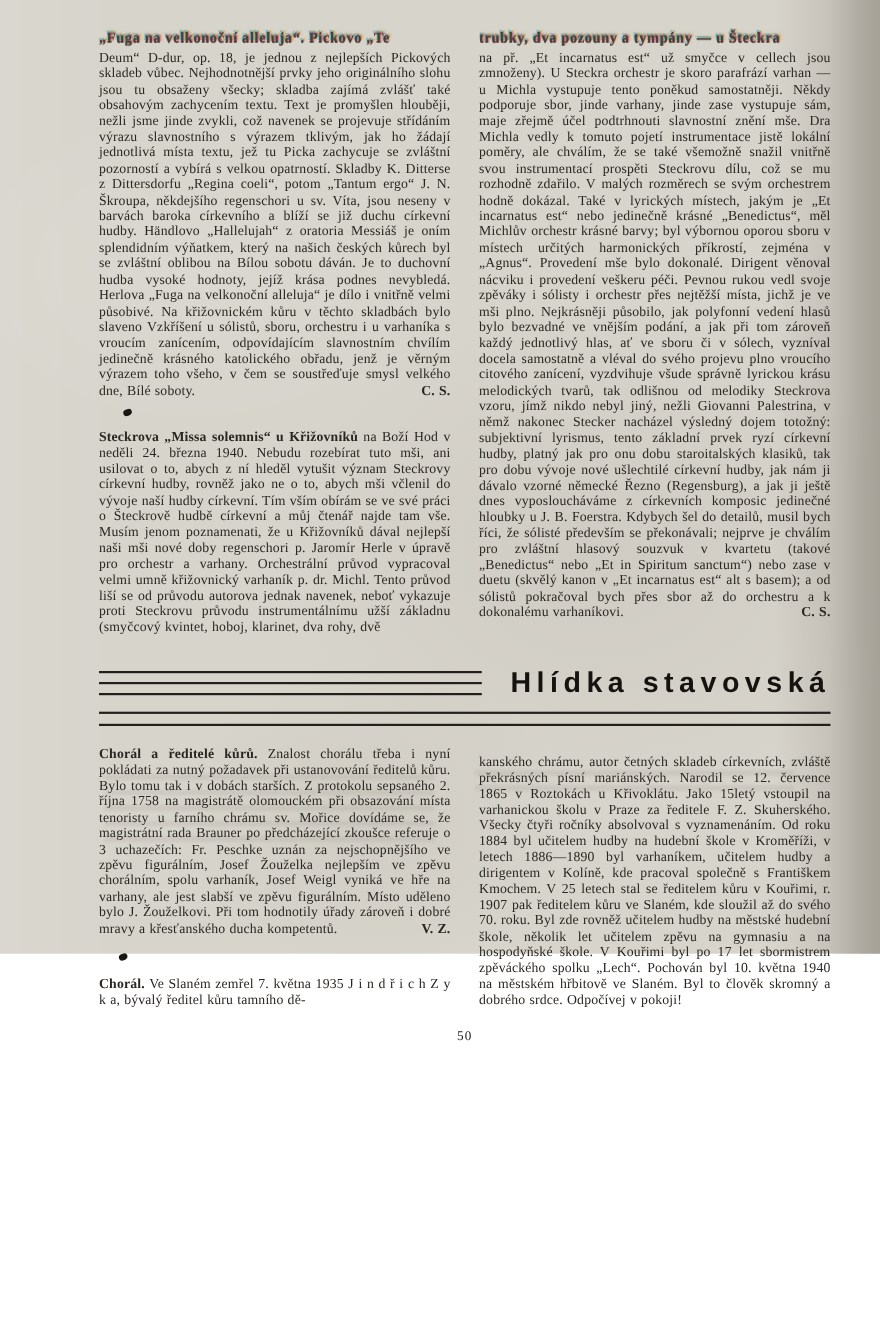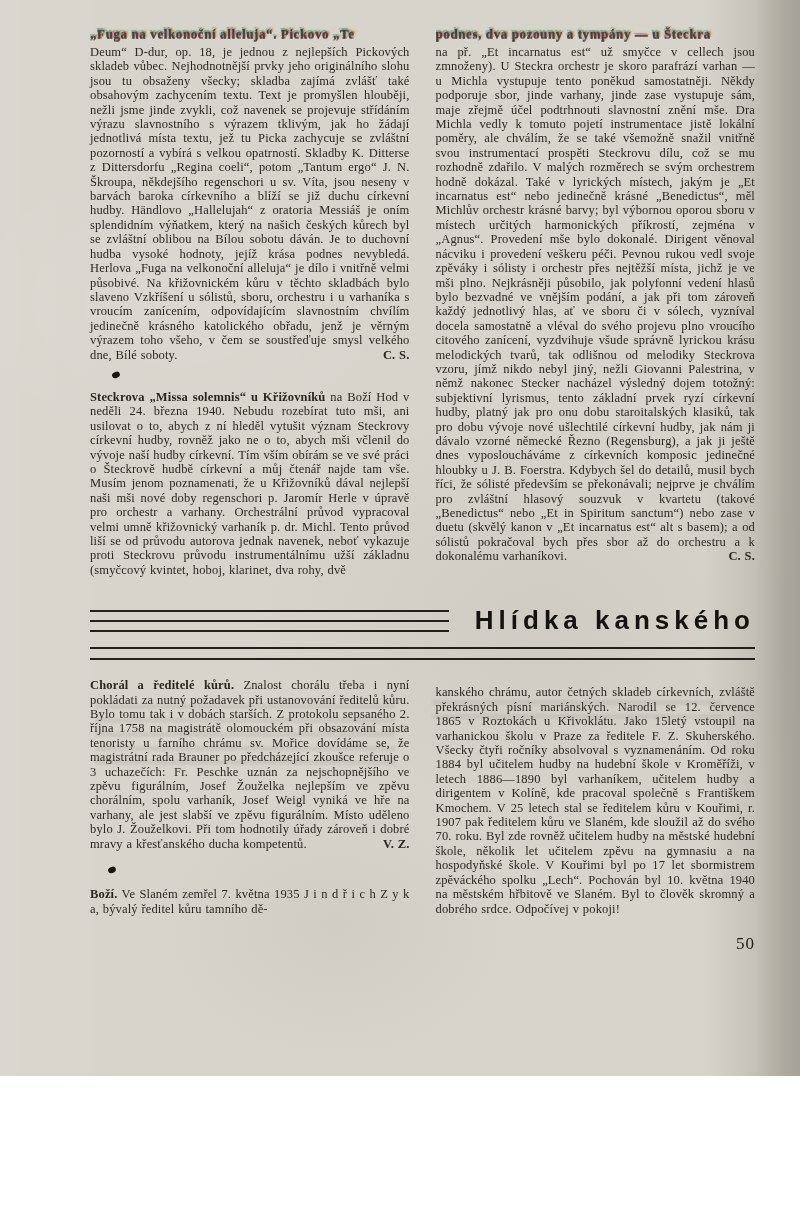--- a/index.html
+++ b/index.html
@@ -1,21 +1,21 @@
 <!DOCTYPE html>
 <html lang="cs"><head>
 <meta charset="utf-8">
 <style>
   html,body{margin:0;padding:0;}
   body{
     width:800px;height:1216px;overflow:hidden;
     font-family:"Liberation Serif","DejaVu Serif",serif;
   }
   .page{
-    position:relative;width:800px;height:1076px;
+    position:relative;width:800px;height:867px;
     background:
       radial-gradient(ellipse 320px 220px at 22% 28%, rgba(255,255,255,0.10), transparent 70%),
       radial-gradient(ellipse 420px 320px at 68% 58%, rgba(118,108,92,0.08), transparent 72%),
       radial-gradient(ellipse 260px 200px at 42% 86%, rgba(118,108,92,0.07), transparent 70%),
       linear-gradient(to right, rgba(255,255,255,0.07), rgba(0,0,0,0) 14%, rgba(0,0,0,0) 88%, rgba(78,70,58,0.20) 98%),
       #d7d4cc;
     color:#2a2722;
   }
   .edge-shadow{
     position:absolute;top:0;right:0;width:46px;height:100%;
@@ -55,22 +55,22 @@
   .header-rules i{display:block;height:2px;background:#23201b;}
   .section-title{
     margin:0;font-family:"Liberation Sans","DejaVu Sans",sans-serif;
     font-size:26px;font-weight:700;letter-spacing:5px;
     color:#15130f;white-space:nowrap;
   }
   .rule-full{height:2px;background:#23201b;margin-top:9px;}
   .rule-full.first{margin-top:11px;}
   .cols.bottom{margin-top:18px;align-items:flex-end;}
   .page-number{
-    text-align:right;margin-top:18px;
-    font-size:17px;letter-spacing:1px;color:#23201b;font-family:Liberation Serif, serif;
+    text-align:center;margin-top:18px;
+    font-size:12px;letter-spacing:1px;color:#23201b;font-family:Liberation Serif, serif;
   }
   .bleed{
     position:absolute;opacity:0.10;filter:blur(1.3px);pointer-events:none;
     background:repeating-linear-gradient(to bottom, transparent 0 4px, #6b655a 4px 9px, transparent 9px 14px);
   }
   .bleed.b1{left:95px;top:700px;width:300px;height:66px;}
   .bleed.b2{left:432px;top:696px;width:290px;height:24px;}
 </style>
 </head>
 <body>
@@ -83,41 +83,41 @@
   <div class="content">
 
     <div class="cols">
       <div class="col">
         <div class="ghost">„Fuga na velkonoční alleluja“. Pickovo „Te</div>
         <p class="para"><span>Deum“ D-dur, op. 18, je jednou z nejlepších Pickových skladeb vůbec. Nejhodnotnější prvky jeho originálního slohu jsou tu obsaženy všecky; skladba zajímá zvlášť také obsahovým zachycením textu. Text je promyšlen hlouběji, nežli jsme jinde zvykli, což navenek se projevuje střídáním výrazu slavnostního s výrazem tklivým, jak ho žádají jednotlivá místa textu, jež tu Picka zachycuje se zvláštní pozorností a vybírá s velkou opatrností. Skladby K. Ditterse z Dittersdorfu „Regina coeli“, potom „Tantum ergo“ J. N. Škroupa, někdejšího regenschori u sv. Víta, jsou neseny v barvách baroka církevního a blíží se již duchu církevní hudby. Händlovo „Hallelujah“ z oratoria Messiáš je oním splendidním výňatkem, který na našich českých kůrech byl se zvláštní oblibou na Bílou sobotu dáván. Je to duchovní hudba vysoké hodnoty, jejíž krása podnes nevybledá. Herlova „Fuga na velkonoční alleluja“ je dílo i vnitřně velmi působivé. Na křižovnickém kůru v těchto skladbách bylo slaveno Vzkříšení u sólistů, sboru, orchestru i u varhaníka s vroucím zanícením, odpovídajícím slavnostním chvílím jedinečně krásného katolického obřadu, jenž je věrným výrazem toho všeho, v čem se soustřeďuje smysl velkého dne, Bílé soboty.</span><span class="sig">C. S.</span></p>
         <div class="blob"></div>
         <p class="para"><span class="lead">Steckrova „Missa solemnis“ u Křižovníků</span><span> na Boží Hod v neděli 24. března 1940. Nebudu rozebírat tuto mši, ani usilovat o to, abych z ní hleděl vytušit význam Steckrovy církevní hudby, rovněž jako ne o to, abych mši včlenil do vývoje naší hudby církevní. Tím vším obírám se ve své práci o Šteckrově hudbě církevní a můj čtenář najde tam vše. Musím jenom poznamenati, že u Křižovníků dával nejlepší naši mši nové doby regenschori p. Jaromír Herle v úpravě pro orchestr a varhany. Orchestrální průvod vypracoval velmi umně křižovnický varhaník p. dr. Michl. Tento průvod liší se od průvodu autorova jednak navenek, neboť vykazuje proti Steckrovu průvodu instrumentálnímu užší základnu (smyčcový kvintet, hoboj, klarinet, dva rohy, dvě</span></p>
       </div>
       <div class="col">
-        <div class="ghost">podnes, dva pozouny a tympány — u Šteckra</div>
+        <div class="ghost">trubky, dva pozouny a tympány — u Šteckra</div>
         <p class="para"><span>na př. „Et incarnatus est“ už smyčce v cellech jsou zmnoženy). U Steckra orchestr je skoro parafrází varhan — u Michla vystupuje tento poněkud samostatněji. Někdy podporuje sbor, jinde varhany, jinde zase vystupuje sám, maje zřejmě účel podtrhnouti slavnostní znění mše. Dra Michla vedly k tomuto pojetí instrumentace jistě lokální poměry, ale chválím, že se také všemožně snažil vnitřně svou instrumentací prospěti Steckrovu dílu, což se mu rozhodně zdařilo. V malých rozměrech se svým orchestrem hodně dokázal. Také v lyrických místech, jakým je „Et incarnatus est“ nebo jedinečně krásné „Benedictus“, měl Michlův orchestr krásné barvy; byl výbornou oporou sboru v místech určitých harmonických příkrostí, zejména v „Agnus“. Provedení mše bylo dokonalé. Dirigent věnoval nácviku i provedení veškeru péči. Pevnou rukou vedl svoje zpěváky i sólisty i orchestr přes nejtěžší místa, jichž je ve mši plno. Nejkrásněji působilo, jak polyfonní vedení hlasů bylo bezvadné ve vnějším podání, a jak při tom zároveň každý jednotlivý hlas, ať ve sboru či v sólech, vyzníval docela samostatně a vléval do svého projevu plno vroucího citového zanícení, vyzdvihuje všude správně lyrickou krásu melodických tvarů, tak odlišnou od melodiky Steckrova vzoru, jímž nikdo nebyl jiný, nežli Giovanni Palestrina, v němž nakonec Stecker nacházel výsledný dojem totožný: subjektivní lyrismus, tento základní prvek ryzí církevní hudby, platný jak pro onu dobu staroitalských klasiků, tak pro dobu vývoje nové ušlechtilé církevní hudby, jak nám ji dávalo vzorné německé Řezno (Regensburg), a jak ji ještě dnes vyposloucháváme z církevních komposic jedinečné hloubky u J. B. Foerstra. Kdybych šel do detailů, musil bych říci, že sólisté především se překonávali; nejprve je chválím pro zvláštní hlasový souzvuk v kvartetu (takové „Benedictus“ nebo „Et in Spiritum sanctum“) nebo zase v duetu (skvělý kanon v „Et incarnatus est“ alt s basem); a od sólistů pokračoval bych přes sbor až do orchestru a k dokonalému varhaníkovi.</span><span class="sig">C. S.</span></p>
       </div>
     </div>
 
     <div class="section-header">
       <div class="header-rules">
           <i></i>
           <i></i>
           <i></i>
         </div>
-      <h1 class="section-title">Hlídka kanského</h1>
+      <h1 class="section-title">Hlídka stavovská</h1>
     </div>
     <div class="rule-full first"></div>
     <div class="rule-full"></div>
 
     <div class="cols bottom">
       <div class="col">
         <p class="para"><span class="lead">Chorál a ředitelé kůrů.</span><span> Znalost chorálu třeba i nyní pokládati za nutný požadavek při ustanovování ředitelů kůru. Bylo tomu tak i v dobách starších. Z protokolu sepsaného 2. října 1758 na magistrátě olomouckém při obsazování místa tenoristy u farního chrámu sv. Mořice dovídáme se, že magistrátní rada Brauner po předcházející zkoušce referuje o 3 uchazečích: Fr. Peschke uznán za nejschopnějšího ve zpěvu figurálním, Josef Žouželka nejlepším ve zpěvu chorálním, spolu varhaník, Josef Weigl vyniká ve hře na varhany, ale jest slabší ve zpěvu figurálním. Místo uděleno bylo J. Žouželkovi. Při tom hodnotily úřady zároveň i dobré mravy a křesťanského ducha kompetentů.</span><span class="sig">V. Z.</span></p>
         <div class="blob second"></div>
-        <p class="para"><span class="lead">Boží.</span><span> Ve Slaném zemřel 7. května 1935 J i n d ř i c h  Z y k a, bývalý ředitel kůru tamního dě-</span></p>
+        <p class="para"><span class="lead">Chorál.</span><span> Ve Slaném zemřel 7. května 1935 J i n d ř i c h  Z y k a, bývalý ředitel kůru tamního dě-</span></p>
       </div>
       <div class="col">
         <p class="para"><span>kanského chrámu, autor četných skladeb církevních, zvláště překrásných písní mariánských. Narodil se 12. července 1865 v Roztokách u Křivoklátu. Jako 15letý vstoupil na varhanickou školu v Praze za ředitele F. Z. Skuherského. Všecky čtyři ročníky absolvoval s vyznamenáním. Od roku 1884 byl učitelem hudby na hudební škole v Kroměříži, v letech 1886—1890 byl varhaníkem, učitelem hudby a dirigentem v Kolíně, kde pracoval společně s Františkem Kmochem. V 25 letech stal se ředitelem kůru v Kouřimi, r. 1907 pak ředitelem kůru ve Slaném, kde sloužil až do svého 70. roku. Byl zde rovněž učitelem hudby na městské hudební škole, několik let učitelem zpěvu na gymnasiu a na hospodyňské škole. V Kouřimi byl po 17 let sbormistrem zpěváckého spolku „Lech“. Pochován byl 10. května 1940 na městském hřbitově ve Slaném. Byl to člověk skromný a dobrého srdce. Odpočívej v pokoji!</span></p>
       </div>
     </div>
 
     <div class="page-number">50</div>
   </div>
 </div>
 

